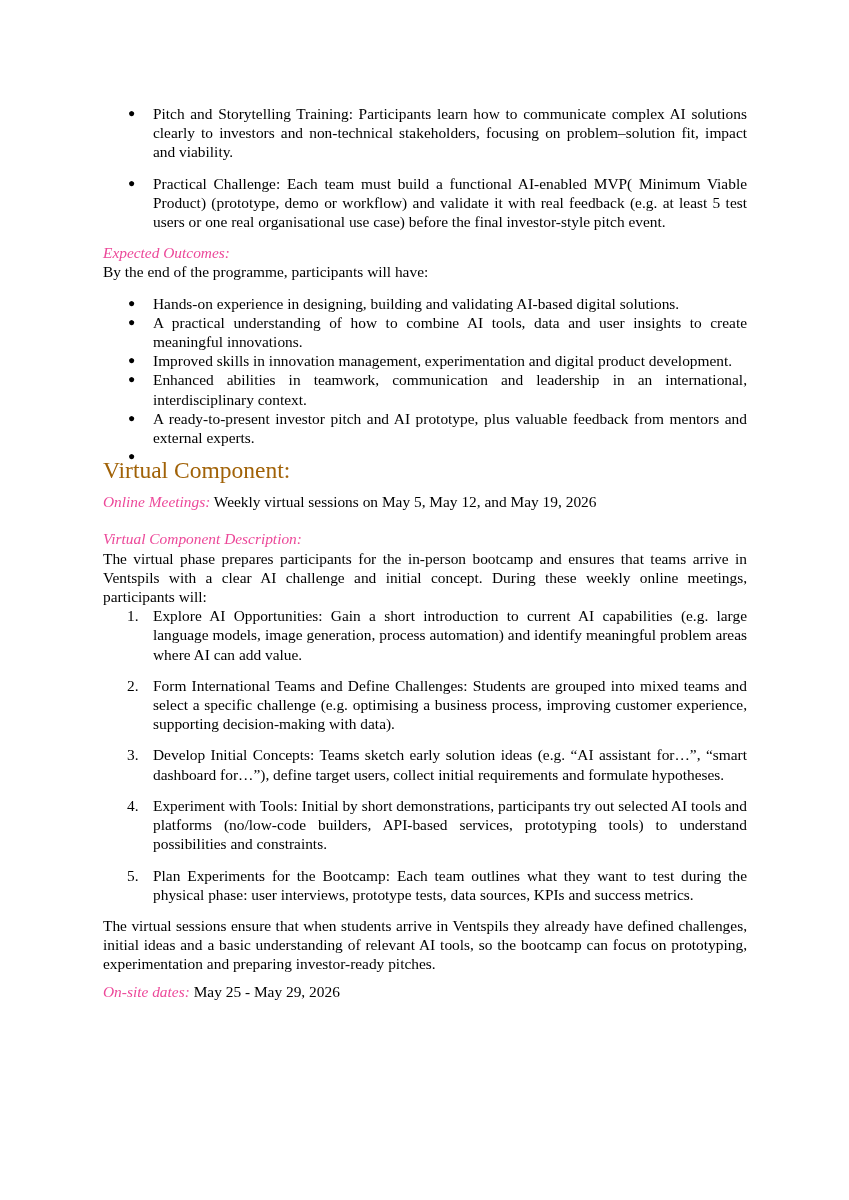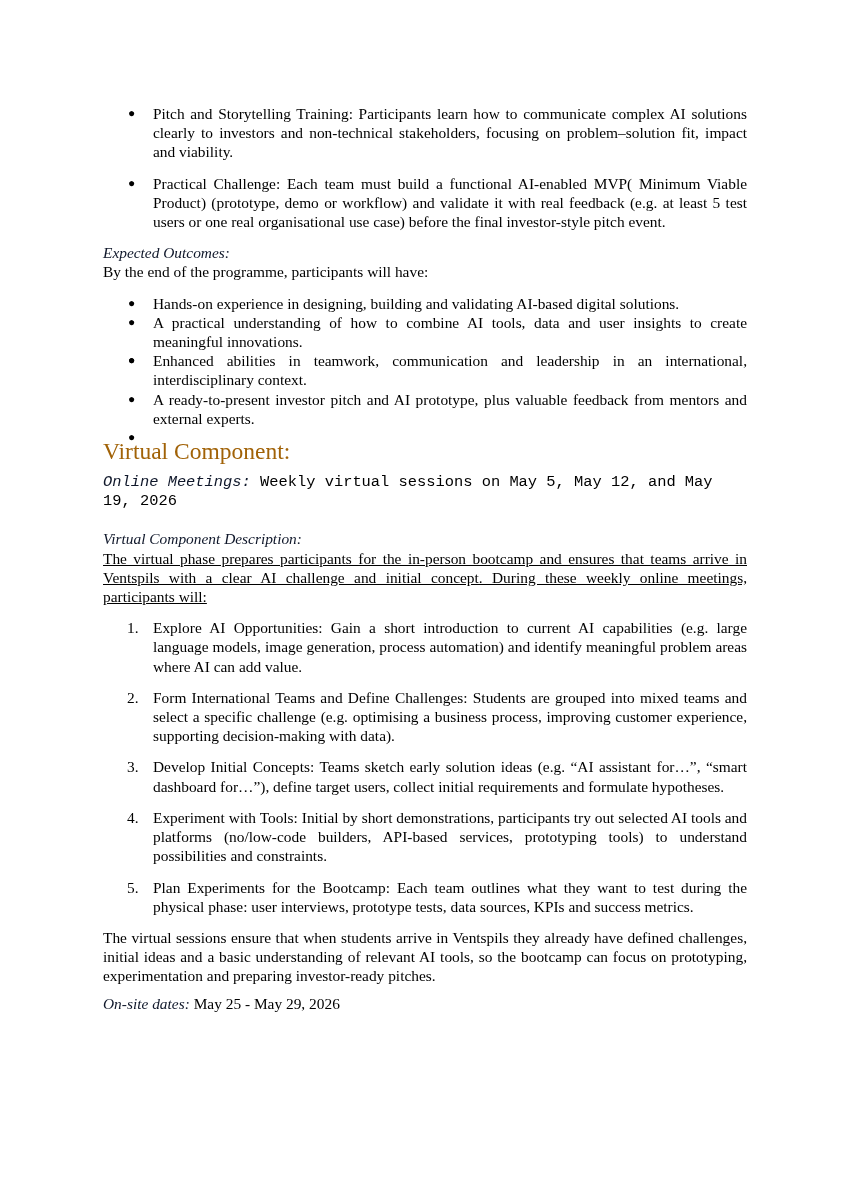--- a/index.html
+++ b/index.html
@@ -10,21 +10,21 @@
   }
   .page { position: absolute; left: 103px; top: 104px; width: 644px; }
   .just { text-align: justify; }
   ul.bul { margin: 0; padding: 0; list-style: none; }
   ul.bul li { position: relative; padding-left: 50px; text-align: justify; }
   ul.bul li .dot { position: absolute; left: 25px; top: 0; font-size: 12px; }
   ol.num { margin: 0; padding: 0; list-style: none; }
   ol.num li { position: relative; padding-left: 50px; text-align: justify; margin-bottom: 12px; }
   ol.num li .n { position: absolute; left: 24px; top: 0; }
   b { font-weight: normal; }
-  .sub { color: #0f172a; font-style: italic; }
+  .sub { color: #ec4899; font-style: italic; }
   .h { color: #a16207; font-size: 23.5px; line-height: 28px; margin: 0; font-weight: normal; }
 </style>
 </head>
 <body>
 
 <div class="page">
 
   <ul class="bul">
     <li style="margin-bottom:12px;">
       <span class="dot">●</span>
@@ -35,32 +35,32 @@
       <b>Practical Challenge</b><span>:</span><span> Each team must build a functional AI-enabled MVP( Minimum Viable Product) (prototype, demo or workflow) and validate it with real feedback (e.g. at least 5 test users or one real organisational use case) before the final investor-style pitch event.</span>
     </li>
   </ul>
 
   <div class="sub" style="margin-top:12px;">Expected Outcomes:</div>
   <div style="margin-bottom:12px;">By the end of the programme, participants will have:</div>
 
   <ul class="bul">
     <li><span class="dot">●</span><span>Hands-on experience in designing, building and validating AI-based digital solutions.</span></li>
     <li><span class="dot">●</span><span>A practical understanding of how to combine AI tools, data and user insights to create meaningful innovations.</span></li>
-    <li><span class="dot">●</span></li>
+    <li><span class="dot">●</span><span>Improved skills in innovation management, experimentation and digital product development.</span></li>
     <li><span class="dot">●</span><span>Enhanced abilities in teamwork, communication and leadership in an international, interdisciplinary context.</span></li>
     <li><span class="dot">●</span><span>A ready-to-present investor pitch and AI prototype, plus valuable feedback from mentors and external experts.</span></li>
     <li><span class="dot">●</span></li>
   </ul>
 
   <h2 class="h" style="margin-top:9px;">Virtual Component:</h2>
-  <div style="margin-top:8px;font-family:Liberation Mono, monospace;">
+  <div style="margin-top:8px;">
     <span class="sub">Online Meetings:</span><span> Weekly virtual sessions on May 5, May 12, and May 19, 2026</span>
   </div>
   <div class="sub" style="margin-top:18px;">Virtual Component Description:</div>
-  <div class="just" style="margin-bottom:12px;text-decoration:underline;">The virtual phase prepares participants for the in-person bootcamp and ensures that teams arrive in Ventspils with a clear AI challenge and initial concept. During these weekly online meetings, participants will:</div>
+  <div class="just" style="">The virtual phase prepares participants for the in-person bootcamp and ensures that teams arrive in Ventspils with a clear AI challenge and initial concept. During these weekly online meetings, participants will:</div>
 
   <ol class="num">
     <li><span class="n">1.</span><b>Explore AI Opportunities:</b><span> Gain a short introduction to current AI capabilities (e.g. large language models, image generation, process automation) and identify meaningful problem areas where AI can add value.</span></li>
     <li><span class="n">2.</span><b>Form International Teams and Define Challenges:</b><span> Students are grouped into mixed teams and select a specific challenge (e.g. optimising a business process, improving customer experience, supporting decision-making with data).</span></li>
     <li><span class="n">3.</span><b>Develop Initial Concepts:</b><span> Teams sketch early solution ideas (e.g. “AI assistant for…”, “smart dashboard for…”), define target users, collect initial requirements and formulate hypotheses.</span></li>
     <li><span class="n">4.</span><b>Experiment with Tools:</b><span> Initial by short demonstrations, participants try out selected AI tools and platforms (no/low-code builders, API-based services, prototyping tools) to understand possibilities and constraints.</span></li>
     <li><span class="n">5.</span><b>Plan Experiments for the Bootcamp:</b><span> Each team outlines what they want to test during the physical phase: user interviews, prototype tests, data sources, KPIs and success metrics.</span></li>
   </ol>
 
   <div class="just">The virtual sessions ensure that when students arrive in Ventspils they already have defined challenges, initial ideas and a basic understanding of relevant AI tools, so the bootcamp can focus on prototyping, experimentation and preparing investor-ready pitches.</div>

